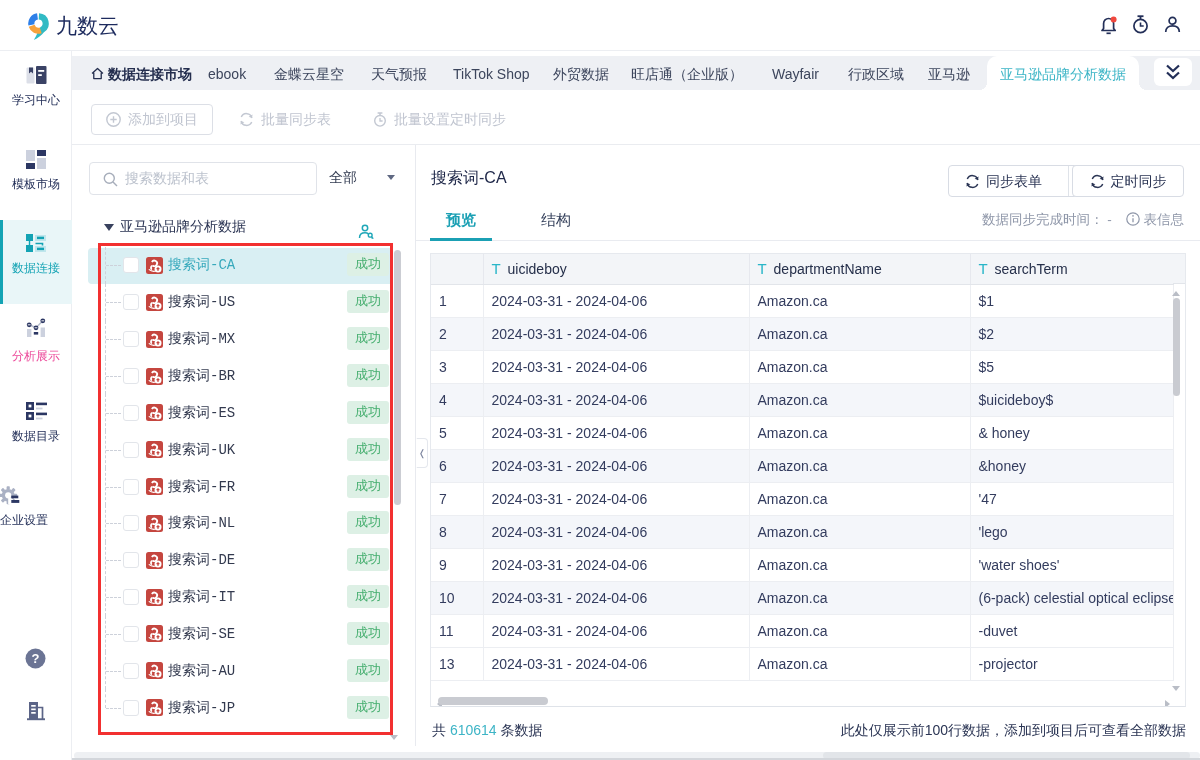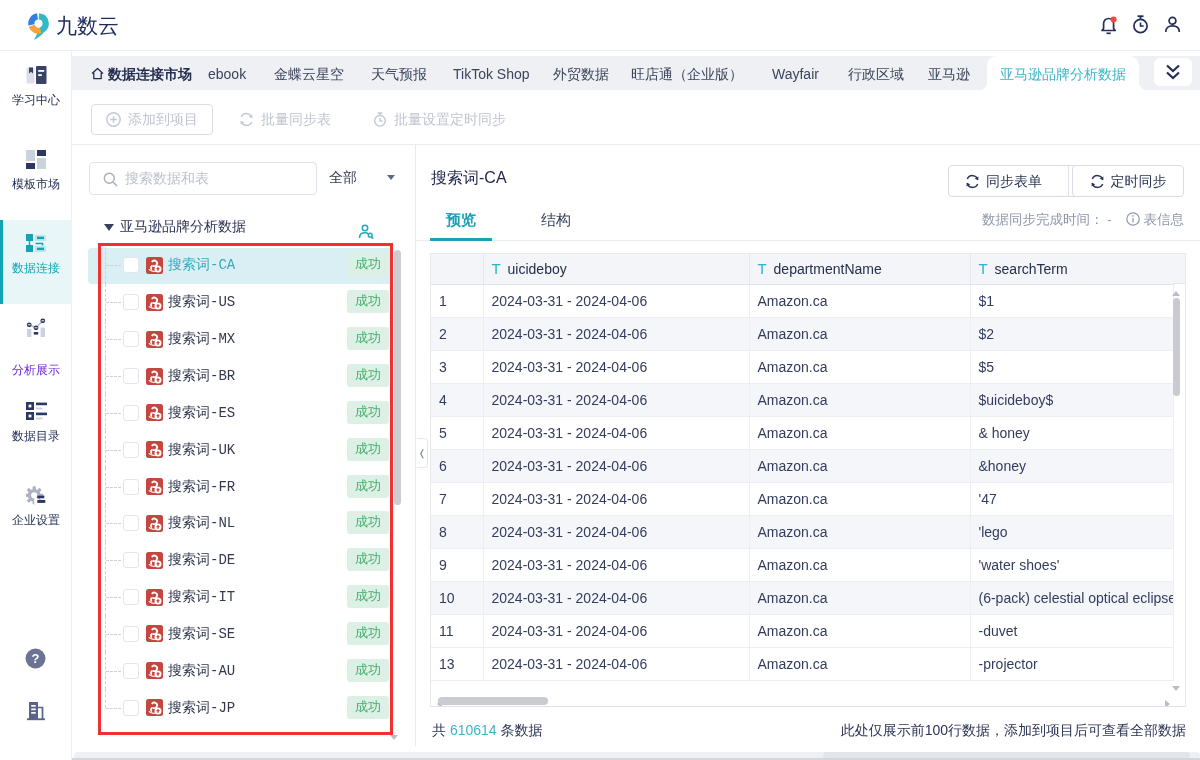--- a/index.html
+++ b/index.html
@@ -102,36 +102,36 @@
       <div style="margin-top:14px;height:20px;"><svg width="20" height="19" viewBox="0 0 20 19">
           <rect x="1" y="11" width="4.4" height="8" fill="#ccd1de"></rect>
           <rect x="14.6" y="9.5" width="4.4" height="9.5" fill="#ccd1de"></rect>
           <rect x="7.8" y="14" width="4.4" height="2.6" fill="#2c3763"></rect>
           <path d="M3.2 6.8 L10 9.8 L16.8 2.8" stroke="#b9bfce" stroke-width="1.5" fill="none"></path>
           <circle cx="3.2" cy="6.8" r="2.4" fill="#2c3763"></circle>
           <circle cx="10" cy="9.8" r="2.4" fill="#2c3763"></circle>
           <circle cx="16.8" cy="2.8" r="2.4" fill="#2c3763"></circle>
           <path d="M1.8 6.8h2.8M8.6 9.8h2.8M15.4 2.8h2.8" stroke="#fff" stroke-width="0.9"></path>
         </svg></div>
-      <div style="margin-top:24px;font-size:12px;color:#6d28d9;">分析展示</div>
+      <div style="margin-top:10px;font-size:12px;color:#ec4899;">分析展示</div>
     </div>
     <div style="position:absolute;left:0;top:337px;width:72px;height:84px;text-align:center;">
       <div style="margin-top:14px;height:20px;"><svg width="21" height="18" viewBox="0 0 21 18">
           <rect x="0" y="0" width="8" height="8" fill="#2c3763"></rect>
           <rect x="2.6" y="2.6" width="2.8" height="2.8" fill="#fff"></rect>
           <rect x="10" y="0.6" width="11" height="2.6" fill="#2c3763"></rect>
           <rect x="10" y="5.6" width="6.5" height="1.8" fill="#ccd1de"></rect>
           <rect x="0" y="10" width="8" height="8" fill="#2c3763"></rect>
           <rect x="2.6" y="12.6" width="2.8" height="2.8" fill="#fff"></rect>
           <rect x="10" y="10.6" width="11" height="2.6" fill="#2c3763"></rect>
           <rect x="10" y="15.6" width="6.5" height="1.8" fill="#ccd1de"></rect>
         </svg></div>
       <div style="margin-top:6px;font-size:12px;color:#232f58;">数据目录</div>
     </div>
-    <div style="position:absolute;left:0;top:421px;width:72px;height:84px;text-align:center;">
+    <div style="position:absolute;left:0;top:421px;width:72px;height:84px;">
       <div style="margin-top:14px;height:20px;"><svg width="20" height="19" viewBox="0 0 20 19">
           <rect x="6.6" y="0.3" width="3.2" height="3.4" rx="0.8" transform="rotate(0 8.2 9.3)" fill="#aab1c4"></rect>
           <rect x="6.6" y="0.3" width="3.2" height="3.4" rx="0.8" transform="rotate(45 8.2 9.3)" fill="#aab1c4"></rect>
           <rect x="6.6" y="0.3" width="3.2" height="3.4" rx="0.8" transform="rotate(90 8.2 9.3)" fill="#aab1c4"></rect>
           <rect x="6.6" y="0.3" width="3.2" height="3.4" rx="0.8" transform="rotate(135 8.2 9.3)" fill="#aab1c4"></rect>
           <rect x="6.6" y="0.3" width="3.2" height="3.4" rx="0.8" transform="rotate(180 8.2 9.3)" fill="#aab1c4"></rect>
           <rect x="6.6" y="0.3" width="3.2" height="3.4" rx="0.8" transform="rotate(225 8.2 9.3)" fill="#aab1c4"></rect>
           <rect x="6.6" y="0.3" width="3.2" height="3.4" rx="0.8" transform="rotate(270 8.2 9.3)" fill="#aab1c4"></rect>
           <rect x="6.6" y="0.3" width="3.2" height="3.4" rx="0.8" transform="rotate(315 8.2 9.3)" fill="#aab1c4"></rect>
           <circle cx="8.2" cy="9.3" r="6.4" fill="#aab1c4"></circle>

